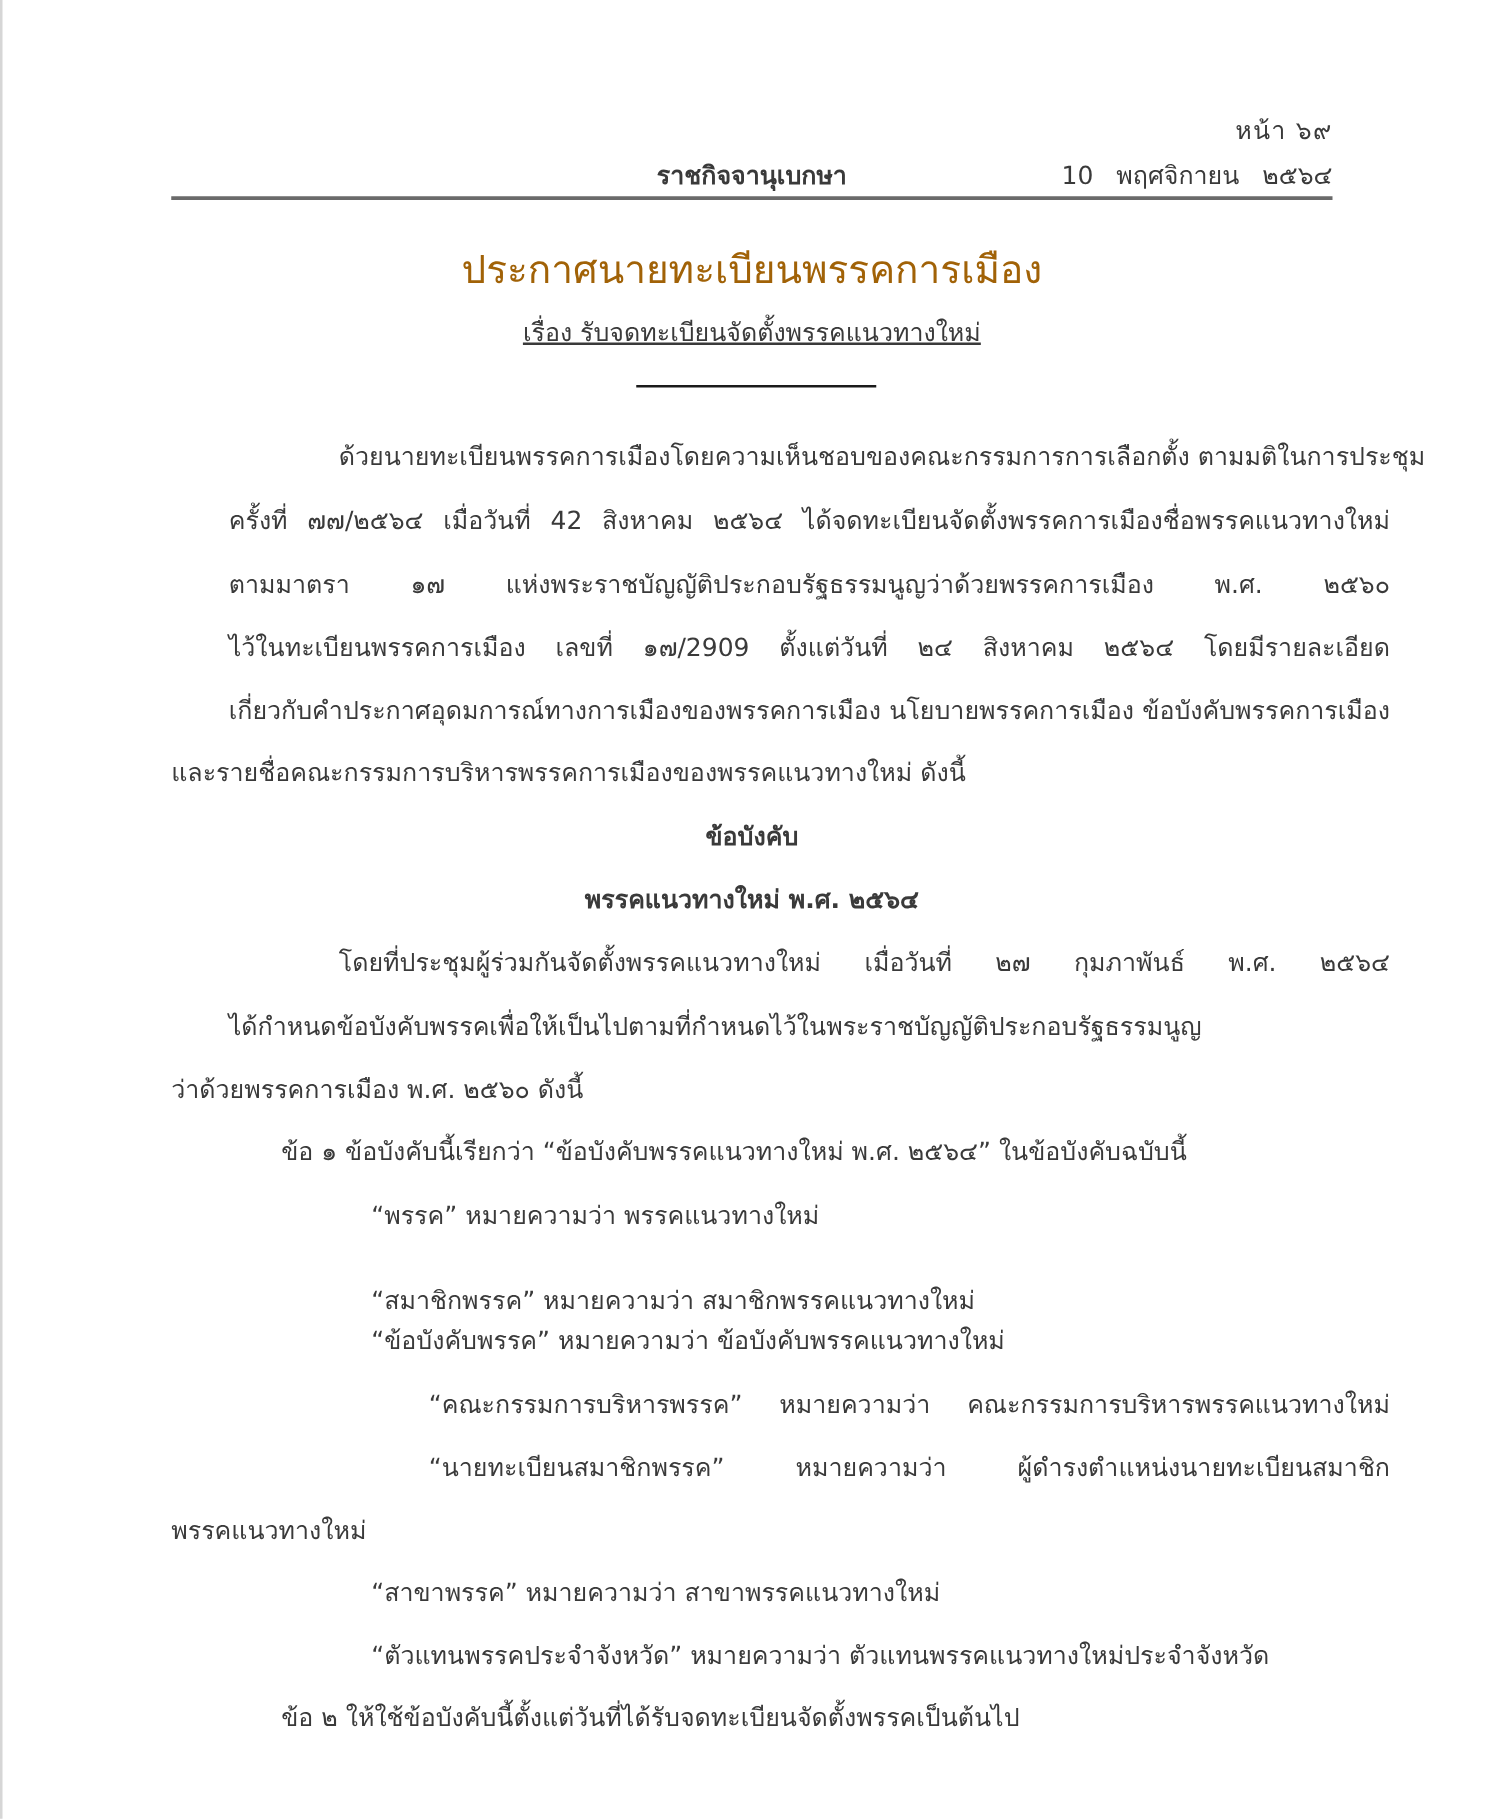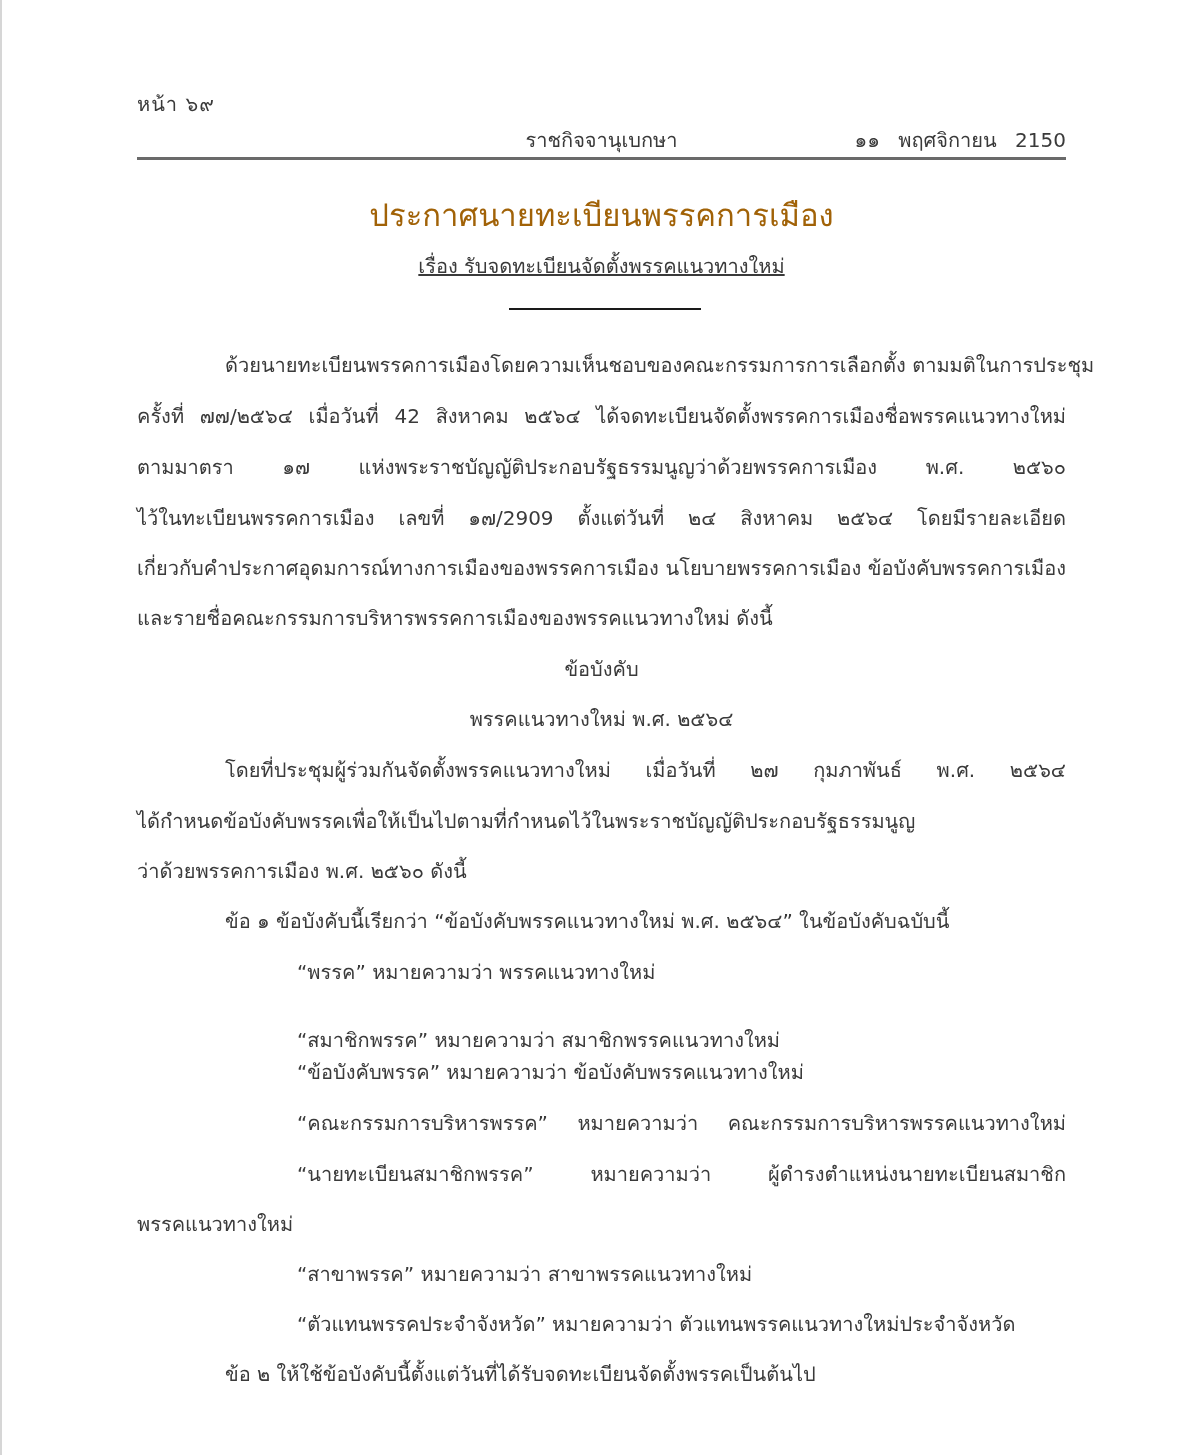--- a/index.html
+++ b/index.html
@@ -24,21 +24,21 @@
     .page {
       position: absolute;
       left: 137px;
       top: 0;
       width: 929px;
     }
     .hdr-page {
       position: absolute;
       top: 88px;
       left: 0; width: 929px;
-      text-align: left;
+      text-align: right;
       font-size: 20px;
       letter-spacing: 1px;
     }
     .hdr-row {
       position: absolute;
       top: 124px;
       left: 0; width: 929px;
       height: 30px;
       font-size: 20px;
     }
@@ -81,37 +81,38 @@
       left: 0;
       width: 929px;
       font-size: 20px;
       line-height: 30px;
       white-space: nowrap;
       color: #3a3a3a;
     }
     .justify {
       text-align: justify;
       text-align-last: justify;
+      margin-left: 46px;
     }
-    .center { text-align: center; }
+    .center { text-align: center; font-weight: bold; }
     .indent1 { padding-left: 88px; box-sizing: border-box; }
     .indent2 { padding-left: 160px; box-sizing: border-box; }
   </style>
 </head>
 <body>
 
 <div class="left-edge"></div>
 
 <div class="page">
 
   <div class="hdr-page">หน้า   ๖๙</div>
 
   <div class="hdr-row">
     <span class="center">ราชกิจจานุเบกษา</span>
-    <span class="right">๑๑   พฤศจิกายน   2150</span>
+    <span class="right">10   พฤศจิกายน   ๒๕๖๔</span>
   </div>
   <div class="hdr-rule"></div>
 
   <div class="title">ประกาศนายทะเบียนพรรคการเมือง</div>
   <div class="subtitle">เรื่อง   รับจดทะเบียนจัดตั้งพรรคแนวทางใหม่</div>
   <div class="title-rule"></div>
 
   <div class="line justify indent1" style="top:350px">ด้วยนายทะเบียนพรรคการเมืองโดยความเห็นชอบของคณะกรรมการการเลือกตั้ง ตามมติในการประชุม</div>
   <div class="line justify" style="top:401px">ครั้งที่ ๗๗/๒๕๖๔ เมื่อวันที่ 42 สิงหาคม ๒๕๖๔ ได้จดทะเบียนจัดตั้งพรรคการเมืองชื่อพรรคแนวทางใหม่</div>
   <div class="line justify" style="top:452px">ตามมาตรา ๑๗ แห่งพระราชบัญญัติประกอบรัฐธรรมนูญว่าด้วยพรรคการเมือง พ.ศ. ๒๕๖๐</div>

